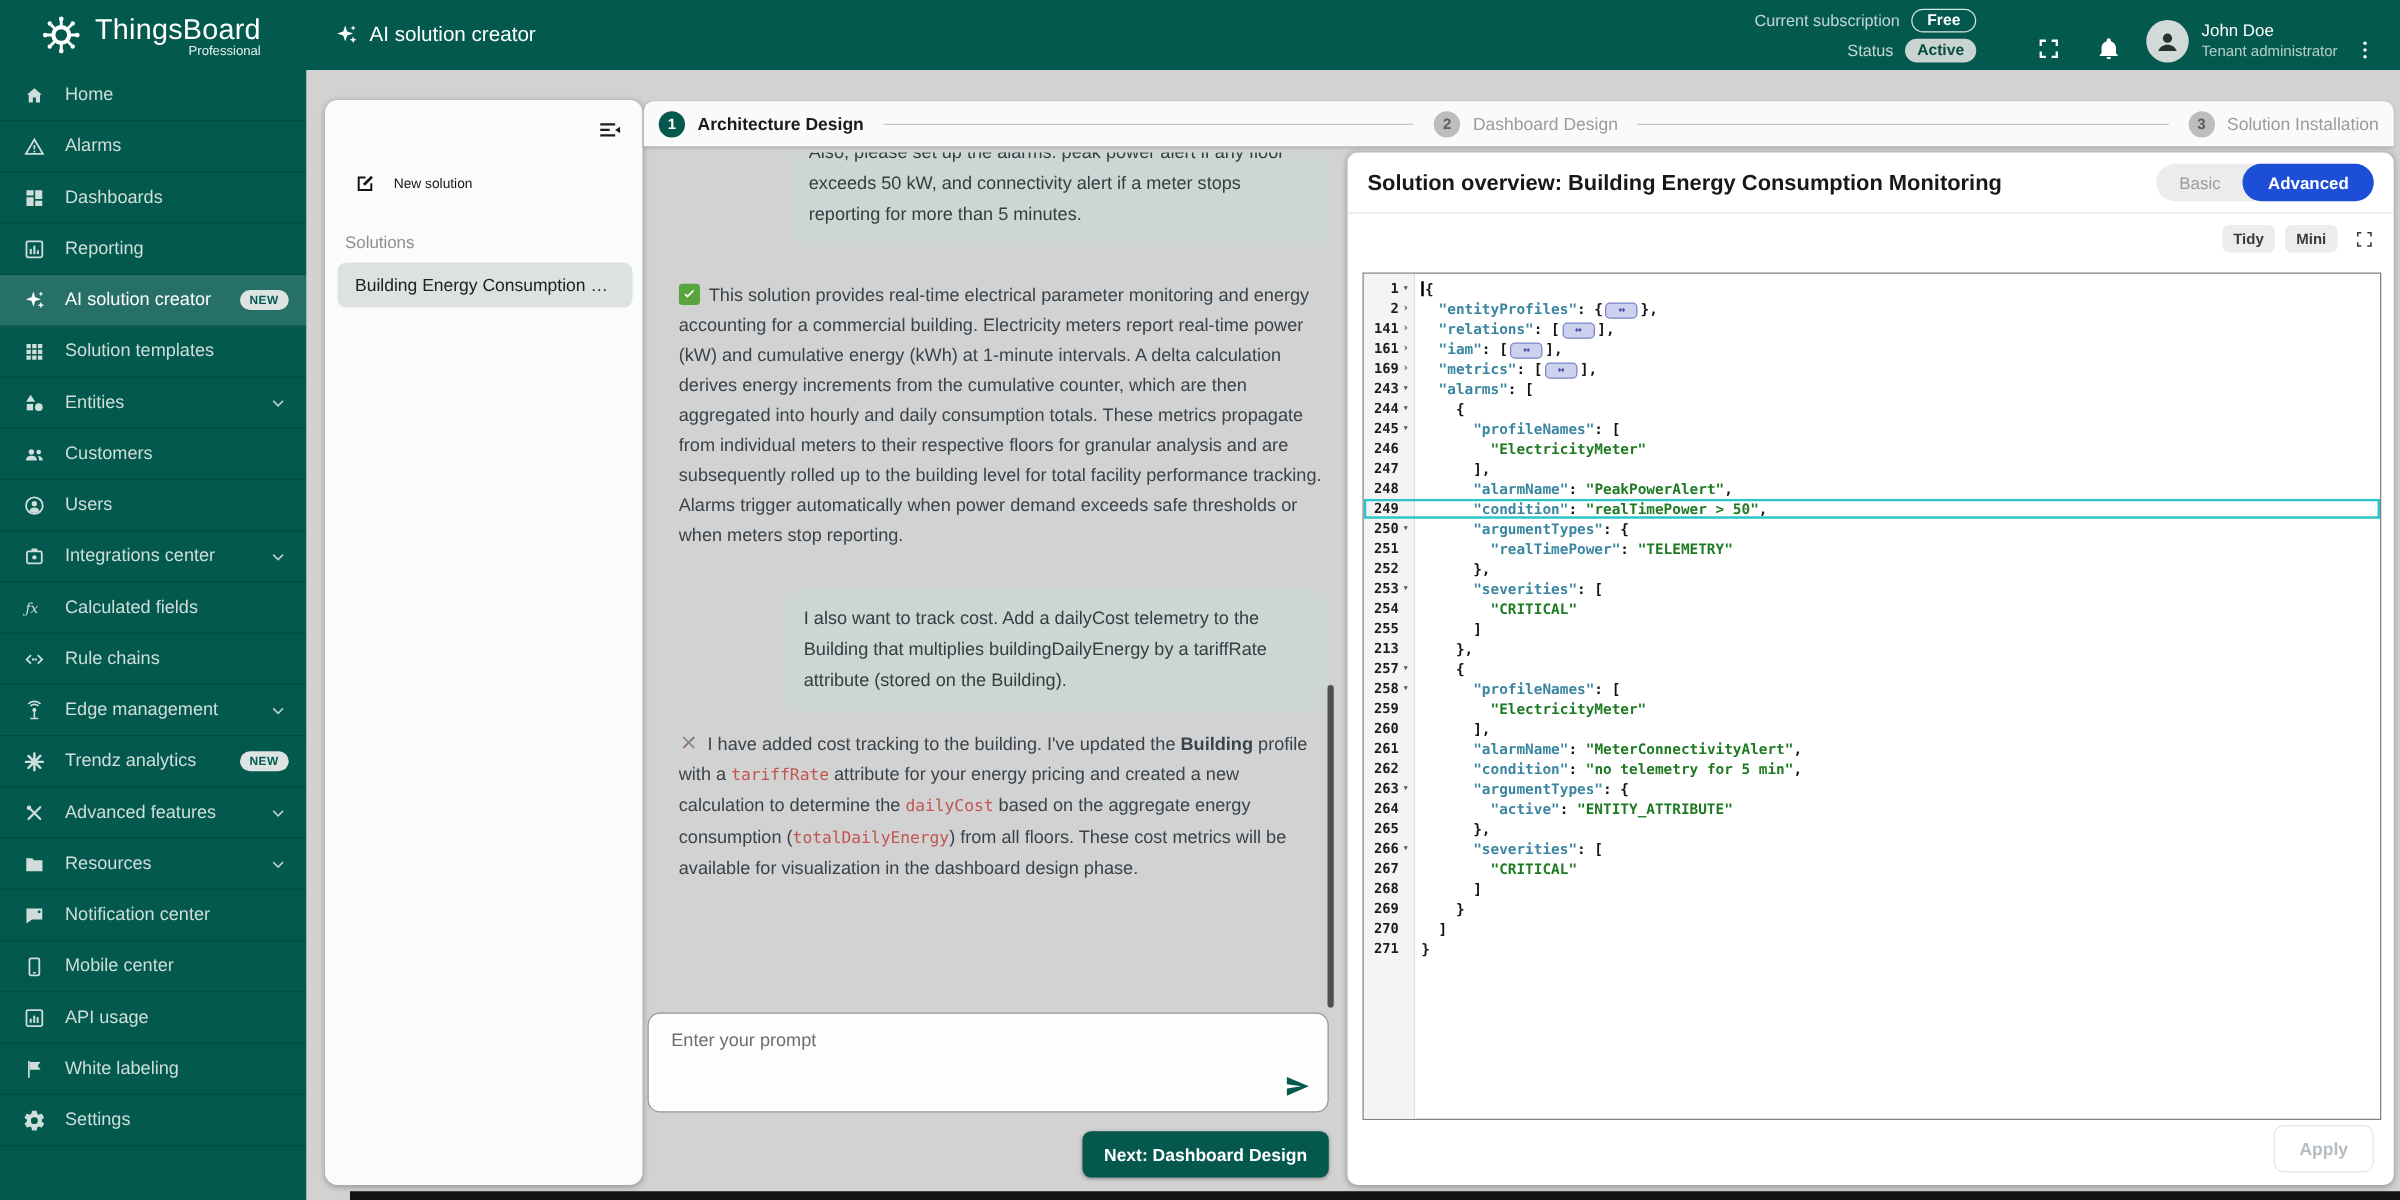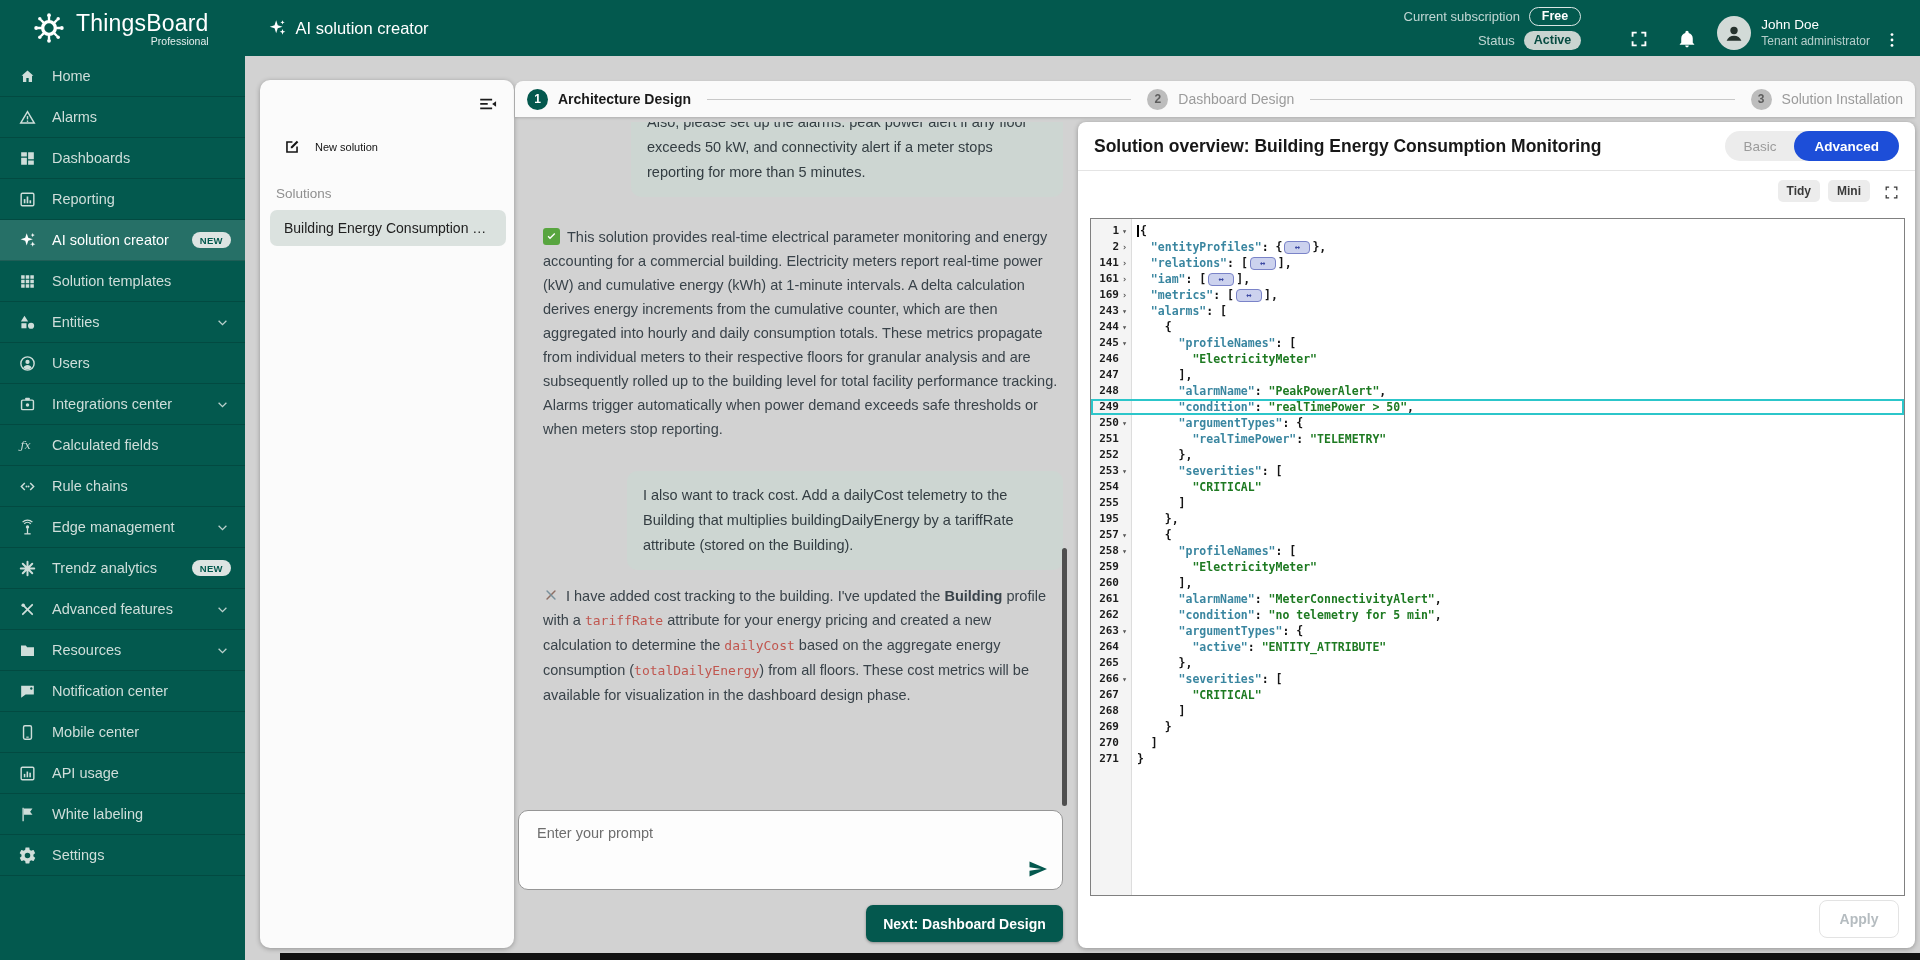--- a/index.html
+++ b/index.html
@@ -108,21 +108,21 @@
   
   #overview{position:absolute;left:1078px;top:122px;width:837px;height:826px;background:#fff;
             border-radius:8px;box-shadow:0 1px 5px rgba(0,0,0,.3)}
   .ov-header{position:absolute;top:0;left:0;right:0;height:48px;border-bottom:1px solid #e4e4e4;
              display:flex;align-items:center;padding:0 16px}
   .ov-title{font-size:17.5px;font-weight:bold;color:#181818;flex:1}
   .toggle{display:flex;align-items:center;background:#ececec;border-radius:16px;height:30px}
   .toggle-basic{padding:0 18px;font-size:13.5px;color:#9b9b9b;font-weight:500;cursor:pointer}
   .toggle-adv{background:#1d4ed8;color:#fff;border-radius:16px;height:30px;display:flex;align-items:center;
               padding:0 20px;font-size:13.5px;font-weight:bold;cursor:pointer}
-  .ov-toolbar{position:absolute;top:58px;right:14px;display:flex;align-items:flex-end;gap:8px}
+  .ov-toolbar{position:absolute;top:58px;right:14px;display:flex;align-items:center;gap:8px}
   .tool-btn{background:#ececec;border-radius:5px;padding:4px 9px;font-size:12px;font-weight:bold;
             color:#3a3a3a;cursor:pointer}
   .expand-ic{width:19px;height:19px;color:#3a3a3a;margin-left:4px;cursor:pointer}
   #editor{position:absolute;left:12px;top:96px;width:813px;height:676px;border:1px solid #808080;
           background:#fff;overflow:hidden}
   .gutter-bg{position:absolute;left:0;top:0;bottom:0;width:40px;background:#f4f4f4;border-right:1px solid #ddd}
   #code-lines{position:relative;padding-top:4px}
   .cl{position:relative;display:flex;height:16px;line-height:16px;
       font-family:"DejaVu Sans Mono",monospace;font-size:11.5px;font-weight:bold}
   .cl .gut{width:40px;flex:none;display:flex;justify-content:flex-end;align-items:center;
@@ -292,20 +292,31 @@
         <span class="lbl">Entities</span>
         <span class="chev">
           <svg viewBox="0 0 24 24" fill="currentColor">
             <path d="M6.5 9.5 12 15l5.5-5.5" fill="none" stroke="currentColor" stroke-width="1.8"></path>
           </svg>
         </span>
       </div>
       <div class="side-item">
         <span class="ic">
           <svg viewBox="0 0 24 24" fill="currentColor">
+            <circle cx="9" cy="9.6" r="2.7"></circle>
+            <path d="M3.6 17.4c0-2.4 2.4-3.9 5.4-3.9s5.4 1.5 5.4 3.9v.8H3.6Z"></path>
+            <circle cx="16.4" cy="9.6" r="2.4"></circle>
+            <path d="M15.5 13.6c2.8.1 4.9 1.5 4.9 3.6v1h-3.6c0-2-.4-3.4-1.3-4.6Z"></path>
+          </svg>
+        </span>
+        <span class="lbl">Customers</span>
+      </div>
+      <div class="side-item">
+        <span class="ic">
+          <svg viewBox="0 0 24 24" fill="currentColor">
             <circle cx="12" cy="12" r="8.4" fill="none" stroke="currentColor" stroke-width="1.8"></circle>
             <circle cx="12" cy="10" r="2.7"></circle>
             <path d="M6.8 17.4c1-2.3 2.9-3.4 5.2-3.4s4.2 1.1 5.2 3.4a8.4 8.4 0 0 1-10.4 0Z"></path>
           </svg>
         </span>
         <span class="lbl">Users</span>
       </div>
       <div class="side-item">
         <span class="ic">
           <svg viewBox="0 0 24 24" fill="currentColor">
@@ -652,21 +663,21 @@
           </div>
           <div class="cl">
             <span class="gut">
               <span class="num">255</span>
               <span class="mark"></span>
             </span>
             <span class="body"><span class="tok p">      </span><span class="tok p">]</span></span>
           </div>
           <div class="cl">
             <span class="gut">
-              <span class="num">195</span>
+              <span class="num">213</span>
               <span class="mark"></span>
             </span>
             <span class="body"><span class="tok p">    </span><span class="tok p">},</span></span>
           </div>
           <div class="cl">
             <span class="gut">
               <span class="num">257</span>
               <span class="mark">▾</span>
             </span>
             <span class="body"><span class="tok p">    </span><span class="tok p">{</span></span>

